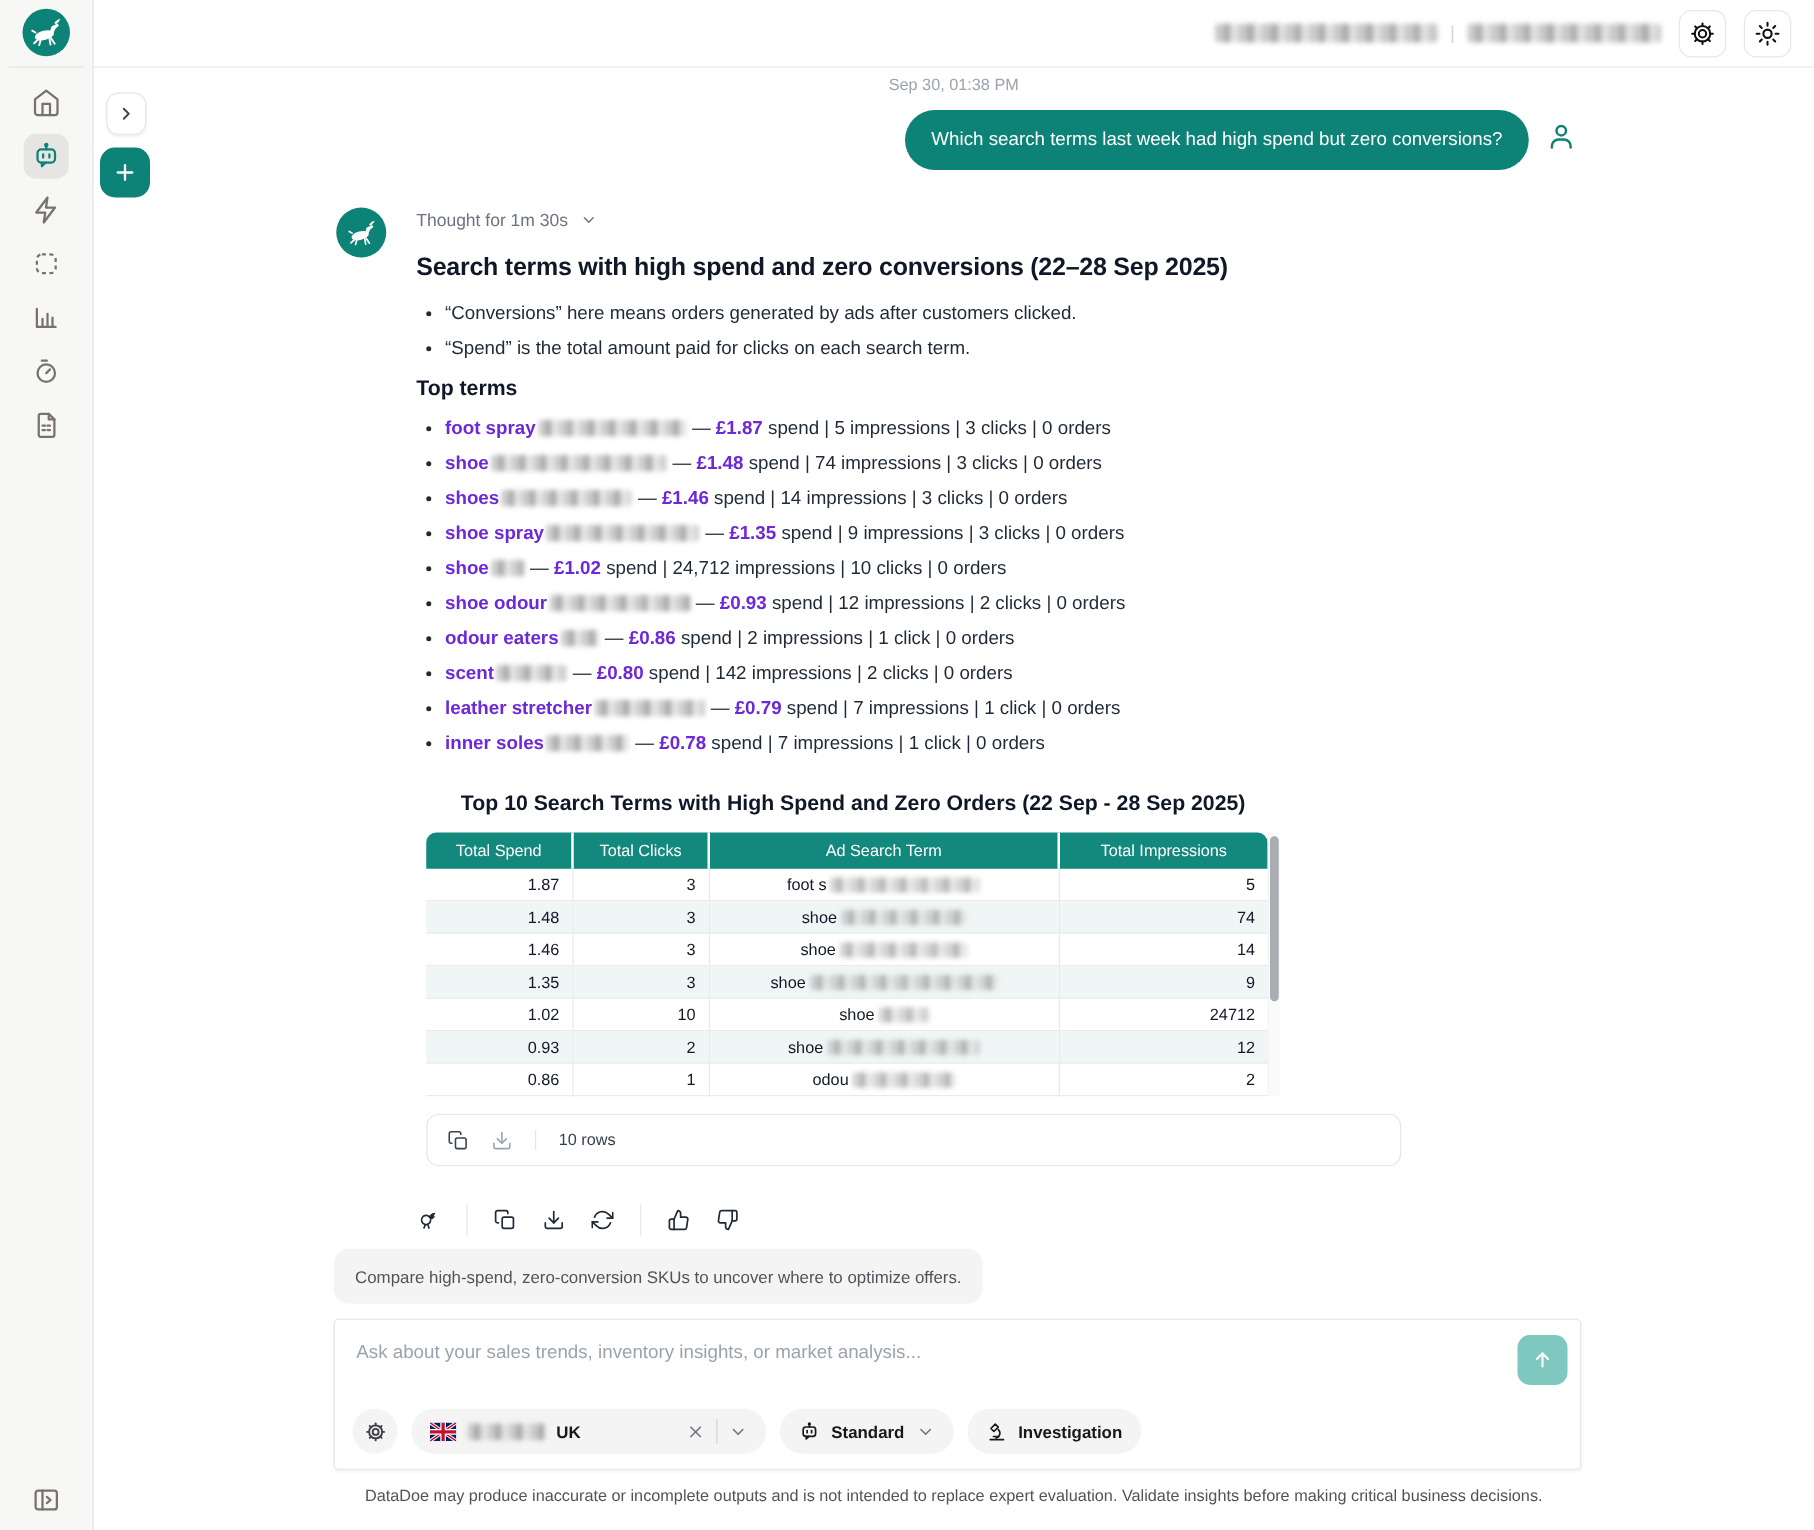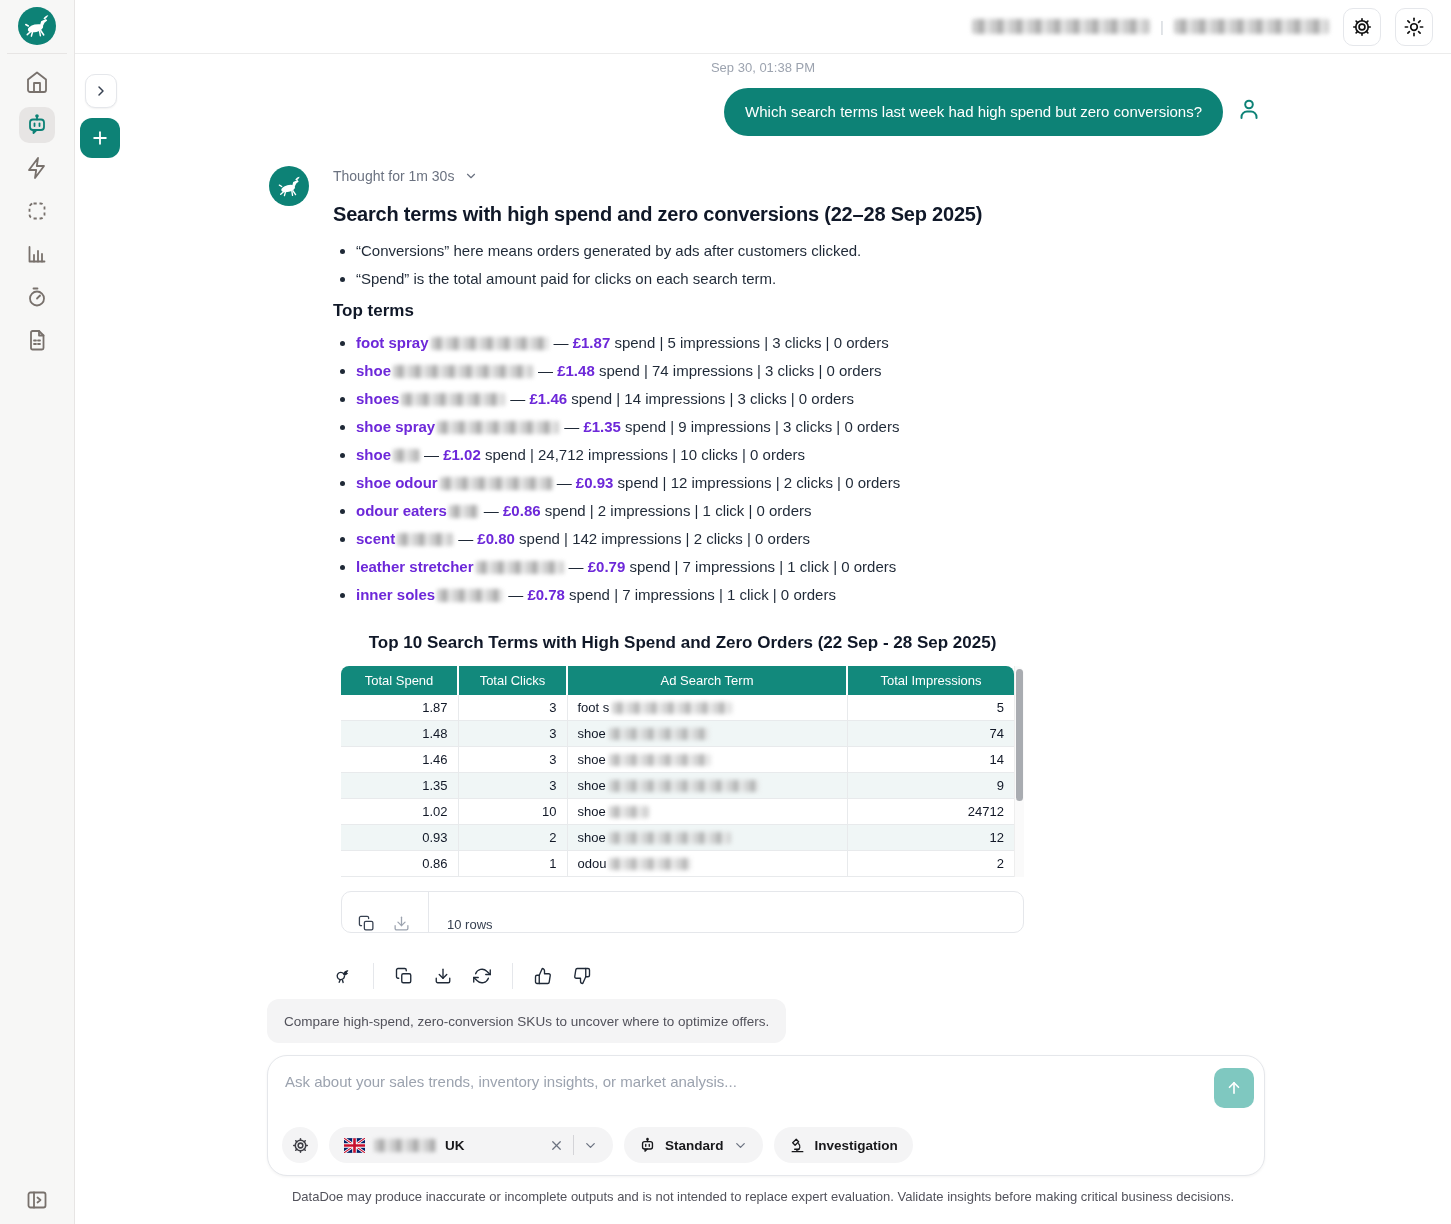--- a/index.html
+++ b/index.html
@@ -78,44 +78,44 @@
   table{border-collapse:collapse;width:673px;font-size:13px;table-layout:fixed}
   thead th{background:var(--teal-header);color:#fff;font-weight:400;padding:7px 8px;text-align:center;
     border-right:2px solid #fff}
   thead th:first-child{border-top-left-radius:8px}
   thead th:last-child{border-right:none;border-top-right-radius:8px}
   tbody td{padding:5px 10px;border-bottom:1px solid #e8eaec;border-right:1px solid #e8eaec;
     color:#111827;background:#fff;overflow:hidden;white-space:nowrap}
   tbody td:last-child{border-right:none}
   tbody tr:nth-child(even) td{background:#f0f6f6}
   td.num{text-align:right}
-  td.term{text-align:left}
+  td.term{text-align:center}
   .cell-redact{display:inline-block;height:12px;border-radius:2px;vertical-align:-2px;margin-left:3px;
     filter:blur(2px);opacity:.75;
     background:repeating-linear-gradient(90deg,#c3c3c3 0 6px,#979797 6px 10px,#dedede 10px 17px)}
   .tbl-scrollbar{position:absolute;right:0;top:0;bottom:0;width:10px;background:#fafafa;
     border-left:1px solid #eee;border-radius:0 8px 0 0}
   .tbl-thumb{position:absolute;top:3px;left:1px;width:7px;height:132px;background:#a9acb1;border-radius:4px}
 
-  .tbl-footer{margin-top:14px;width:683px;height:42px;border:1px solid var(--border);border-radius:10px;
-    display:flex;align-items:flex-end;padding:0 16px;gap:18px}
+  .tbl-footer{margin-top:14px;width:780px;height:42px;border:1px solid var(--border);border-radius:10px;
+    display:flex;align-items:flex-start;padding:12px 16px;gap:18px}
   .tbl-footer .vdiv{width:1px;align-self:stretch;background:var(--border)}
   .rowcount{font-size:13px;color:#374151}
 
   
   .actions{margin-top:30px;display:flex;align-items:center;gap:21px;color:#1f2937}
   .actions .sep{width:1px;height:26px;background:var(--border)}
   .act{cursor:pointer;display:flex;align-items:center;justify-content:center}
 
   
   .suggestions{display:flex;gap:16px;margin-top:10px;padding-left:4px}
   .chip{background:#f4f4f5;border-radius:12px;height:44px;display:flex;align-items:center;
     padding:0 17px;font-size:13.5px;color:#52525b;cursor:pointer}
   .composer{position:relative;margin-top:12px;margin-left:4px;width:998px;height:121px;background:#fff;
-    border:1px solid var(--border);border-radius:20px;box-shadow:0 1px 3px rgba(0,0,0,.05)}
+    border:1px solid var(--border);border-radius:4px;box-shadow:0 1px 3px rgba(0,0,0,.05)}
   .composer textarea{position:absolute;inset:0;border:none;outline:none;resize:none;background:transparent;
     padding:17px 70px 56px 17px;font-family:"Liberation Sans",sans-serif;font-size:15px;color:#111}
   .composer textarea::placeholder{color:#9ca3af}
   .send-btn{position:absolute;top:12px;right:10px;width:40px;height:40px;background:#7fc8c0;
     border-radius:10px;display:flex;align-items:center;justify-content:center;color:#fff;cursor:pointer}
   .controls{position:absolute;left:14px;bottom:12px;display:flex;align-items:center;gap:11px}
   .gear-circle{width:36px;height:36px;border-radius:50%;background:#f4f4f5;display:flex;
     align-items:center;justify-content:center;color:#3f3f46;cursor:pointer}
   .pill{background:#f4f4f5;height:36px;border-radius:18px;display:flex;align-items:center;gap:9px;
     padding:0 15px;font-size:13.5px;color:#18181b;font-weight:700;cursor:pointer}

